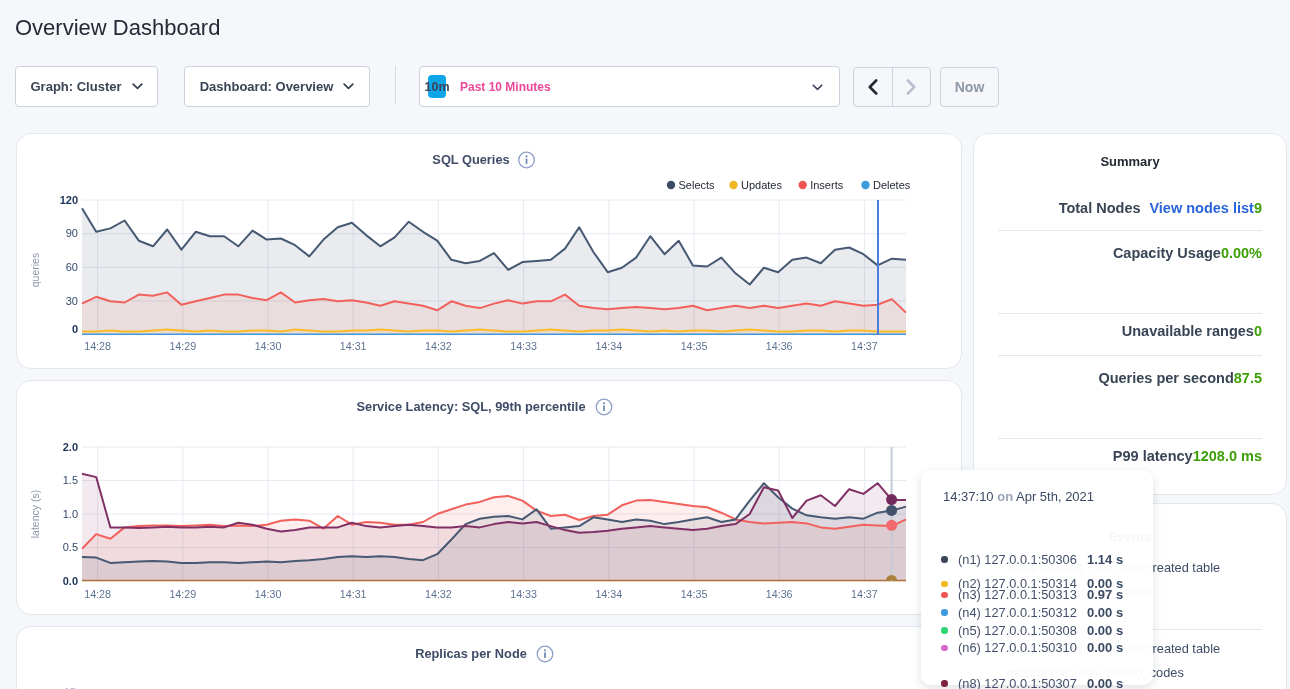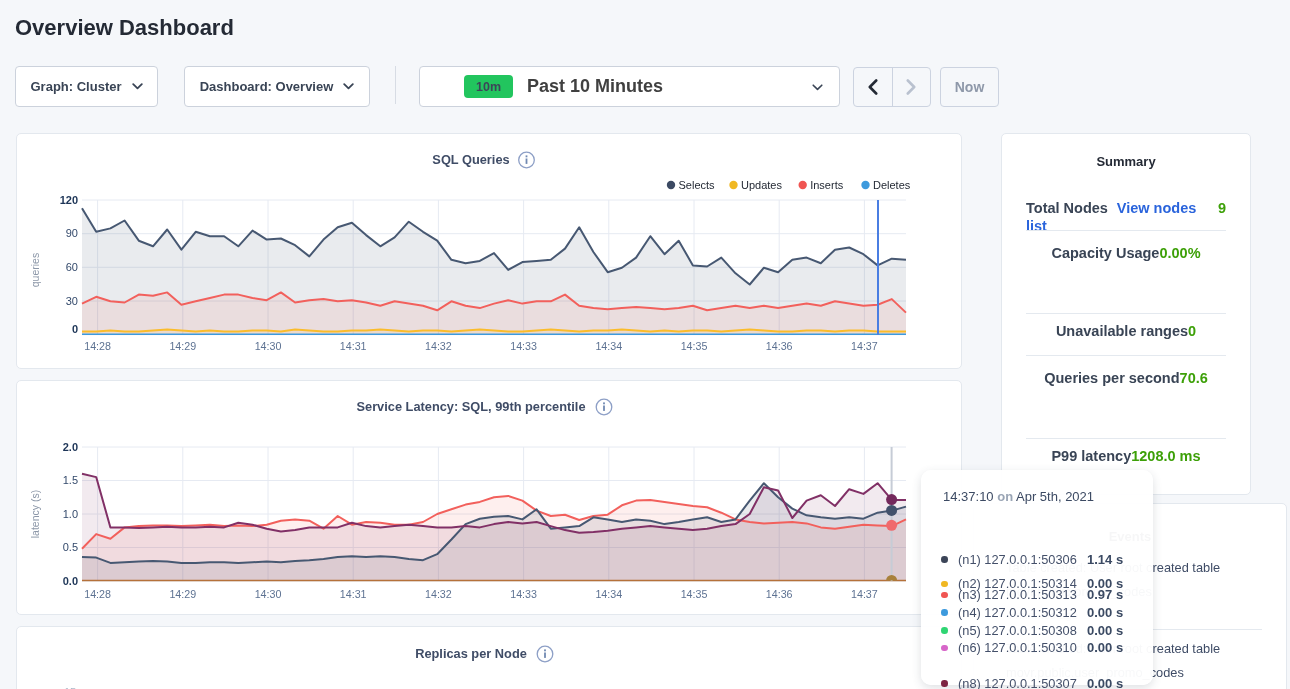--- a/index.html
+++ b/index.html
@@ -1,26 +1,26 @@
 <!DOCTYPE html>
 <html><head><meta charset="utf-8"><title>Overview Dashboard</title>
 <style>
 * { margin:0; padding:0; box-sizing:border-box; }
 html,body { width:1290px; height:689px; overflow:hidden; }
 body { background:#f5f7fa; font-family:"Liberation Sans",sans-serif; position:relative; }
-.card { position:absolute; background:#fff; border:1px solid #e3e8ee; border-radius:5px; }
-h1 { position:absolute; left:15px; top:15px; font-size:22px; font-weight:700; color:#242a35; letter-spacing:0; }
+.card { position:absolute; background:#fff; border:1px solid #e3e8ee; border-radius:15px; }
+h1 { position:absolute; left:15px; top:15px; font-size:22px; font-weight:400; color:#242a35; letter-spacing:0; }
 .btn { position:absolute; top:66px; height:41px; background:#fff; border:1px solid #ccd2dc; border-radius:4px; display:flex; align-items:center; justify-content:center; font-size:13px; font-weight:bold; color:#394455; }
 .chev { margin-left:10px; }
 .vdiv { position:absolute; left:395px; top:66px; width:1px; height:38px; background:#d7dce4; }
 .arrowbox { position:absolute; top:67px; height:40px; border:1px solid #ccd3e0; border-radius:4px; display:flex; }
 .arrowbox .half { width:39px; display:flex; align-items:center; justify-content:center; }
 .arrowbox .half + .half { border-left:1px solid #ccd3e0; }
 .nowbtn { position:absolute; left:940px; top:67px; width:59px; height:40px; border:1px solid #ccd3e0; border-radius:4px; display:flex; align-items:center; justify-content:center; font-weight:bold; font-size:14px; color:#8e98a9; }
-.sumrow { position:absolute; left:24px; right:24px; display:flex; justify-content:center; align-items:baseline; }
+.sumrow { position:absolute; left:24px; right:24px; display:flex; justify-content:flex-end; align-items:baseline; }
 .slabel { font-size:14.5px; font-weight:bold; color:#394455; }
 .sgreen { font-size:14.5px; font-weight:bold; color:#3da008; }
 .sdesc { position:absolute; left:24px; right:18px; font-size:11.5px; letter-spacing:-0.2px; color:#5f6c7e; line-height:17px; }
 .sdiv { position:absolute; left:24px; right:24px; height:1px; background:#e4e9ef; }
 .trow { position:absolute; left:0; height:18px; font-size:12.8px; color:#44506a;margin-top:42px; }
 .trow .dot { position:absolute; left:20.3px; top:5.5px; width:6.5px; height:6.5px; border-radius:50%; }
 .trow .lab { position:absolute; left:37px; top:1px; white-space:nowrap; }
 .trow .val { position:absolute; left:166px; top:1px; font-size:13px; font-weight:bold; color:#3b4a63; white-space:nowrap; }
 </style></head>
 <body>
@@ -31,22 +31,22 @@
       <polyline points="1.2,1.2 5.5,5.4 9.8,1.2" fill="none" stroke="#394455" stroke-width="1.8" stroke-linecap="round" stroke-linejoin="round"></polyline>
     </svg>
 </div>
 <div class="btn" style="left:184px; width:186px;">Dashboard: Overview
  <svg class="chev" width="11" height="7" viewBox="0 0 11 7">
       <polyline points="1.2,1.2 5.5,5.4 9.8,1.2" fill="none" stroke="#394455" stroke-width="1.8" stroke-linecap="round" stroke-linejoin="round"></polyline>
     </svg>
 </div>
 <div class="vdiv"></div>
 <div class="btn" style="left:419px; width:421px; justify-content:flex-start; padding-left:8px;">
- <span style="background:#22c55e;border-radius:4px;width:49px;height:23px;display:inline-flex;align-items:center;justify-content:center;font-size:12.5px;color:#3c4558;margin-left:36px;">10m</span>
- <span style="margin-left:14px;font-size:18px;color:#404040;">Past 10 Minutes</span>
+ <span style="background:#0ea5e9;border-radius:4px;width:18px;height:23px;display:inline-flex;align-items:center;justify-content:center;font-size:12.5px;color:#3c4558;">10m</span>
+ <span style="margin-left:14px;font-size:12px;color:#ec4899;">Past 10 Minutes</span>
  <svg style="position:absolute;right:16px;top:17px;" width="11" height="7" viewBox="0 0 11 7">
       <polyline points="1.2,1.2 5.5,5.4 9.8,1.2" fill="none" stroke="#394455" stroke-width="1.6" stroke-linecap="round" stroke-linejoin="round"></polyline>
     </svg>
 </div>
 <div class="arrowbox" style="left:853px; width:78px;">
  <div class="half">
       <svg width="10" height="16" viewBox="0 0 10 16">
         <polyline points="8.2,1.5 1.8,8 8.2,14.5" fill="none" stroke="#242a35" stroke-width="2.6" stroke-linecap="round" stroke-linejoin="round"></polyline>
       </svg>
     </div>
@@ -175,40 +175,40 @@
     <svg width="944" height="44" viewBox="0 0 944 44" style="position:absolute;left:0;top:0;font-family:'Liberation Sans',sans-serif">
       <text x="454" y="30.5" text-anchor="middle" font-size="12.8" font-weight="bold" fill="#3f4c66">Replicas per Node</text>
       <g>
         <circle cx="528" cy="27" r="7.8" fill="none" stroke="#8d9fc6" stroke-width="1.3"></circle>
         <rect x="527.1" y="25.5" width="1.8" height="5.4" fill="#7189b2"></rect>
         <rect x="527.1" y="22.4" width="1.8" height="1.9" fill="#7189b2"></rect>
       </g>
     </svg>
     <div style="position:absolute;left:47px;top:59px;font-size:11px;color:#aab8c9;">15</div>
   </div>
-<div class="card" style="left:973px; top:133px; width:250px; height:362px;margin-left:28px;">
+<div class="card" style="left:973px; top:133px; width:314px; height:362px;">
   <div style="position:absolute;left:0;right:0;top:20px;text-align:center;font-size:13px;font-weight:bold;color:#242a35;">Summary</div>
   <div class="sumrow" style="top:65px;">
     <span><span class="slabel">Total Nodes</span>&nbsp;&nbsp;<a style="font-size:14.5px;font-weight:bold;color:#2a64dc;text-decoration:none;">View nodes list</a></span>
     <span class="sgreen">9</span>
   </div>
   <div class="sdiv" style="top:96px;"></div>
   <div class="sumrow" style="top:111px;">
     <span class="slabel">Capacity Usage</span>
       <span class="sgreen">0.00%</span>
   </div>
   <div class="sdiv" style="top:179px;"></div>
   <div class="sumrow" style="top:189px;">
     <span class="slabel">Unavailable ranges</span>
       <span class="sgreen">0</span>
   </div>
   <div class="sdiv" style="top:221px;"></div>
   <div class="sumrow" style="top:236px;">
     <span class="slabel">Queries per second</span>
-      <span class="sgreen">70.6</span>
+      <span class="sgreen">87.5</span>
   </div>
   <div class="sdiv" style="top:304px;"></div>
   <div class="sumrow" style="top:314px;">
     <span class="slabel">P99 latency</span>
       <span class="sgreen">1208.0 ms</span>
   </div>
 </div>
 
 <div class="card" style="left:973px; top:503px; width:314px; height:220px;">
   <div style="position:absolute;left:0;right:0;top:25px;text-align:center;font-size:13px;font-weight:bold;color:#242a35;">Events</div>

